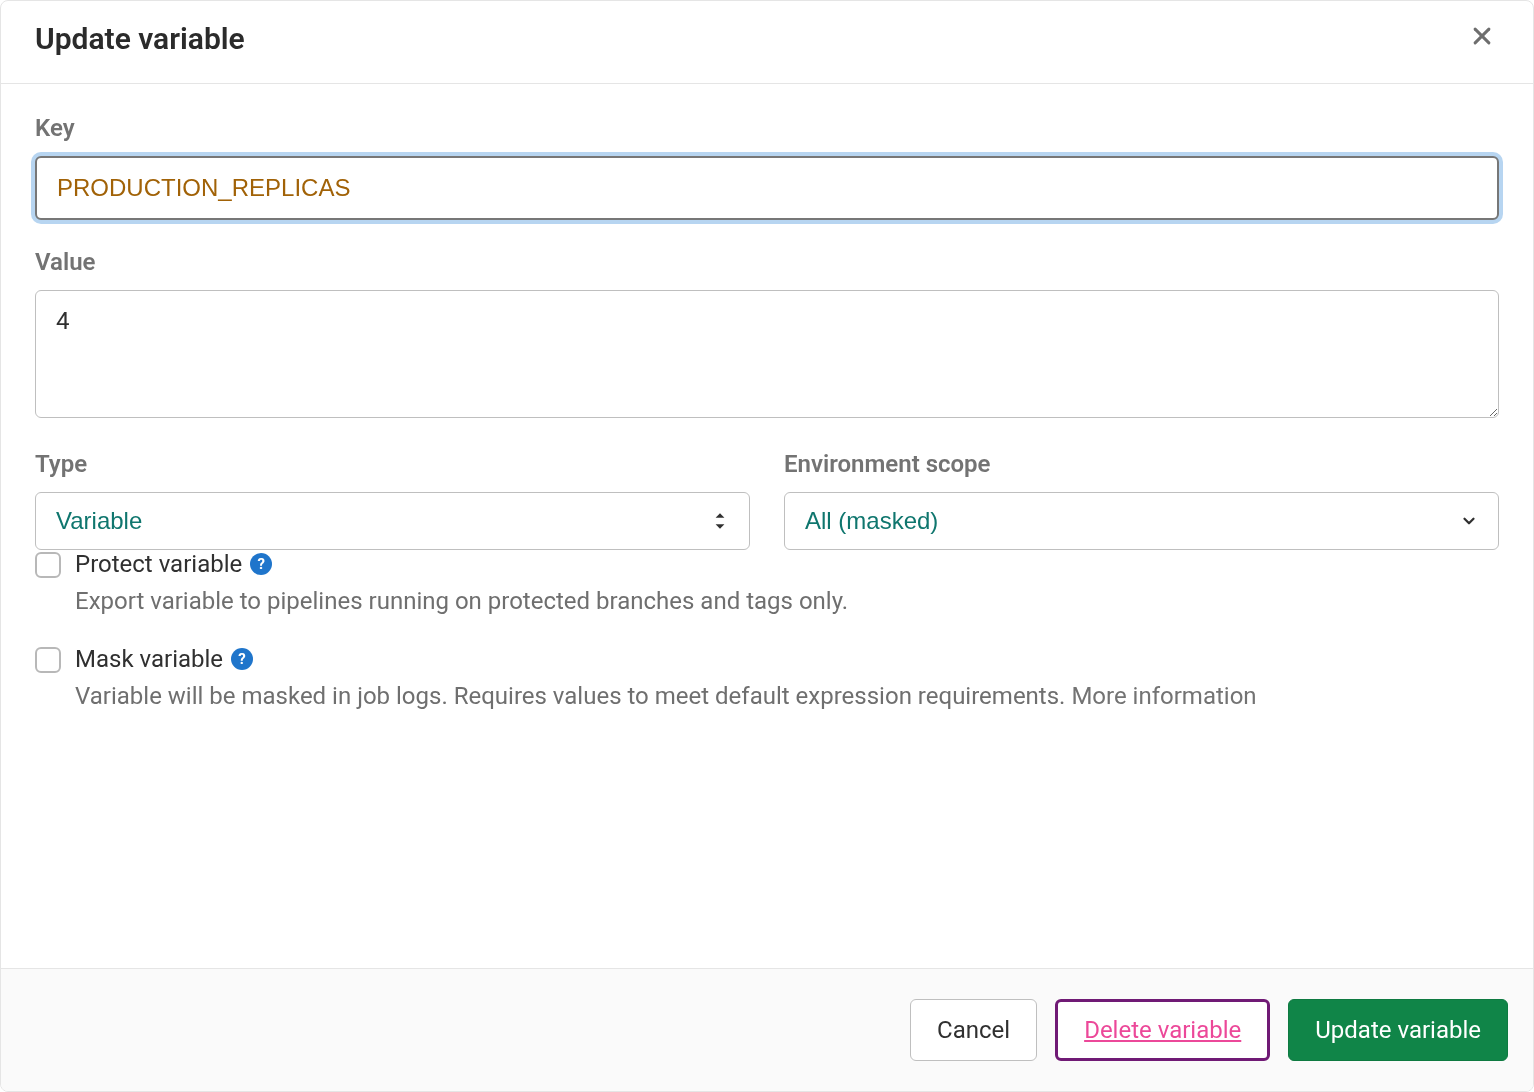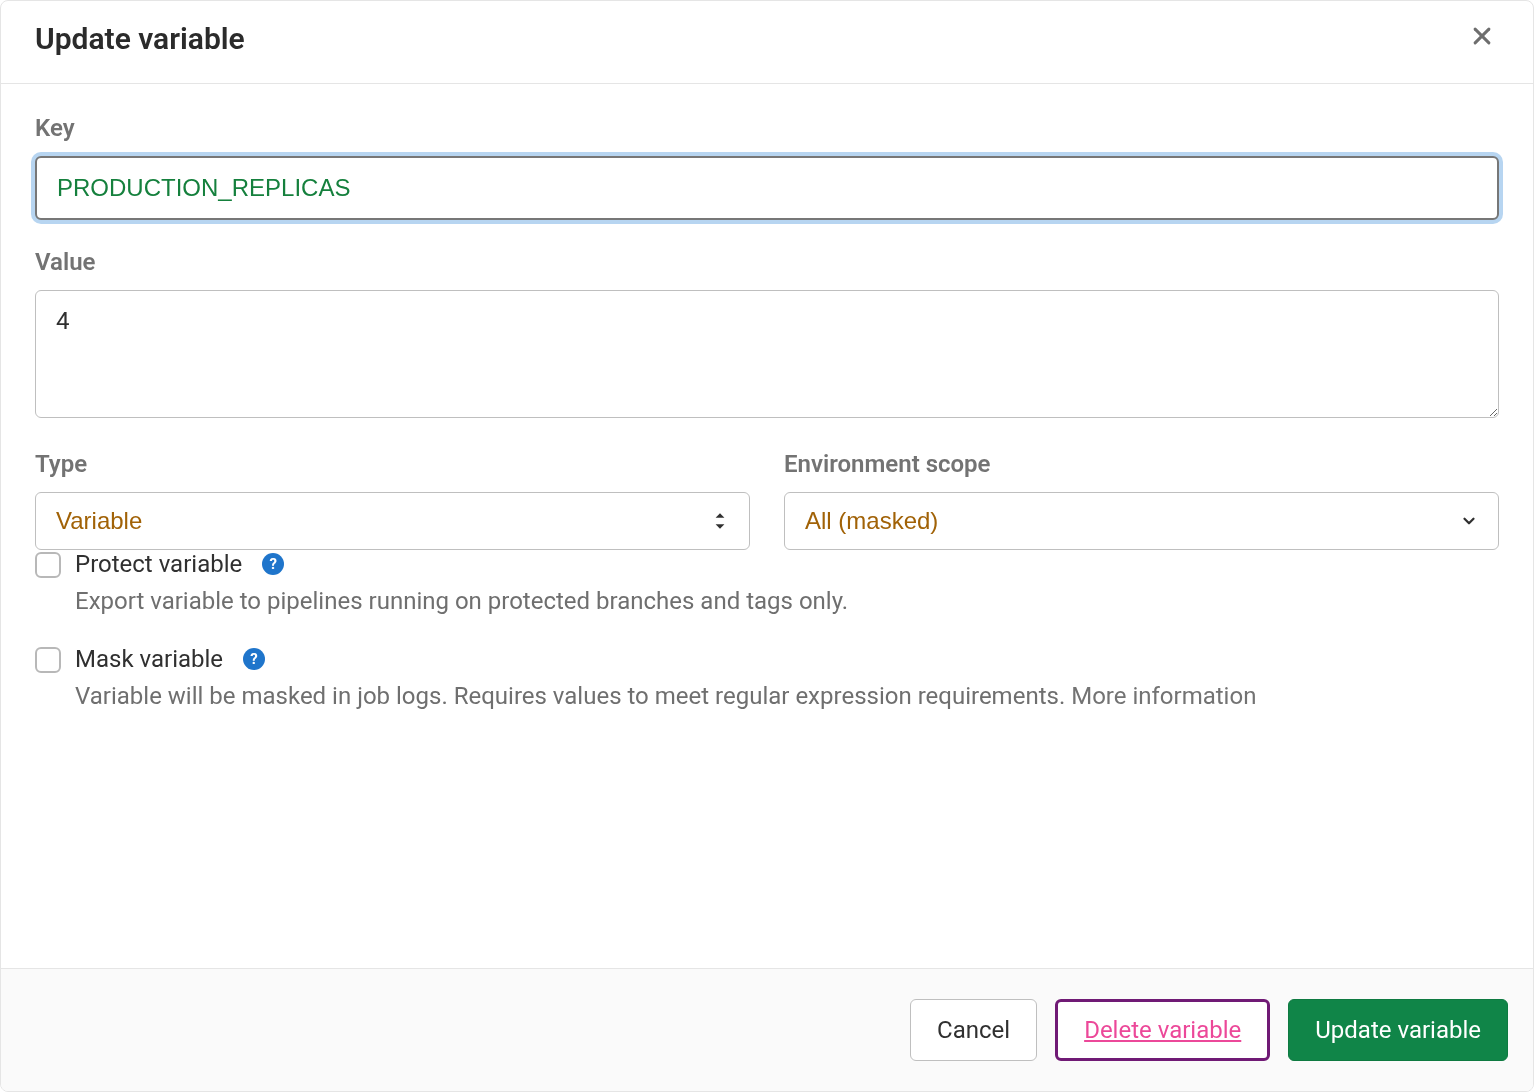--- a/index.html
+++ b/index.html
@@ -56,21 +56,21 @@
     position: relative;
     margin-bottom: 28px;
   }
   .key-input {
     width: 100%;
     font-size: 24px;
     padding: 16px 20px;
     border-radius: 6px;
     border: 2px solid #777;
     outline: none;
-    color: #15803d;
+    color: #a16207;
     box-shadow: 0 0 0 4px #b7d5f1;
   }
   .value-textarea {
     width: 100%;
     font-size: 24px;
     padding: 16px 20px;
     border-radius: 6px;
     border: 1px solid #bfbfbf;
     outline: none;
     color: #303030;
@@ -94,21 +94,21 @@
     width: 100%;
     display: flex;
     align-items: center;
     justify-content: space-between;
     padding: 14px 20px;
     font-size: 24px;
     border-radius: 6px;
     border: 1px solid #bfbfbf;
     background: #fff;
     cursor: pointer;
-    color: #a16207;
+    color: #0f766e;
     text-align: left;
   }
   .chevron-up-down, .chevron-down {
     flex-shrink: 0;
     color: #303030;
   }
   .flags-section .field-label {
     margin-bottom: 18px;
   }
   .flag-item {
@@ -126,21 +126,21 @@
     flex-shrink: 0;
     cursor: pointer;
     margin-top: 2px;
   }
   .flag-text {
     flex: 1;
   }
   .flag-title-row {
     display: flex;
     align-items: center;
-    gap: 20px;
+    gap: 8px;
     margin-bottom: 6px;
   }
   .flag-title {
     font-size: 24px;
     color: #303030;
   }
   .help-icon {
     width: 22px;
     height: 22px;
     border-radius: 50%;
@@ -261,21 +261,21 @@
       </div>
 
       <div class="flag-item">
         <button class="flag-check" role="checkbox" aria-checked="false"></button>
         <div class="flag-text">
           <div class="flag-title-row">
             <span class="flag-title">Mask variable</span>
             <span class="help-icon">?</span>
           </div>
           <div class="flag-desc">
-            <span>Variable will be masked in job logs. Requires values to meet regular expression requirements. </span><a href="#">More information</a>
+            <span>Variable will be masked in job logs. Requires values to meet default expression requirements. </span><a href="#">More information</a>
           </div>
         </div>
       </div>
     </div>
 
   </div>
 
   <footer class="modal-footer">
     <button class="btn btn-default">Cancel</button>
     <button class="btn btn-danger">Delete variable</button>

